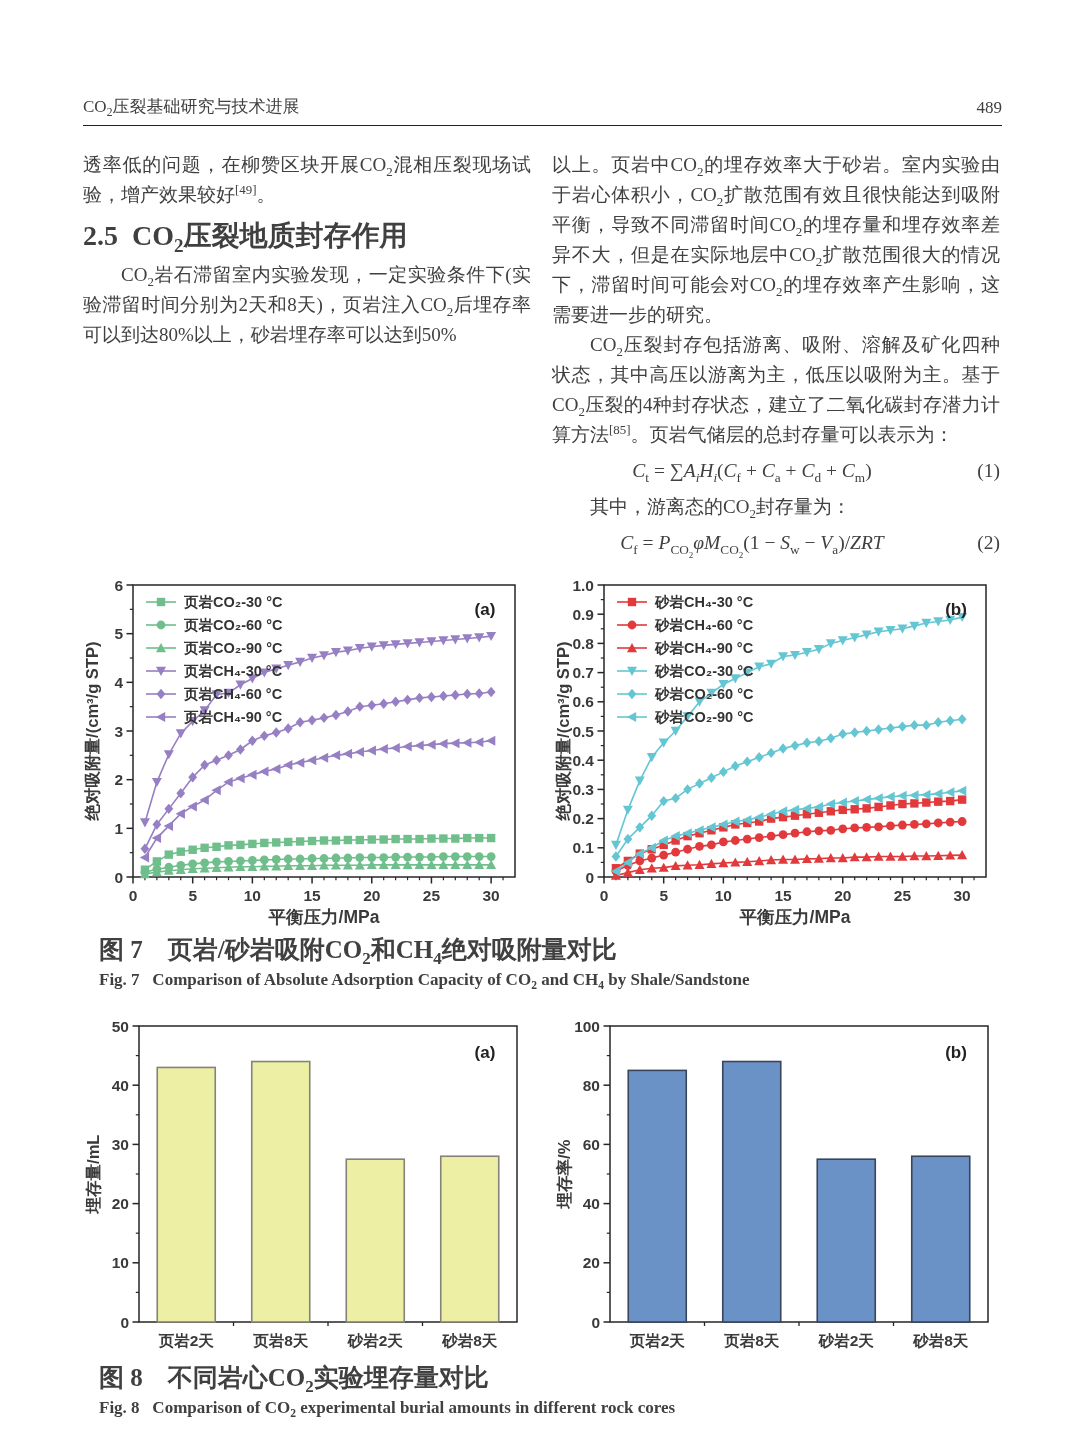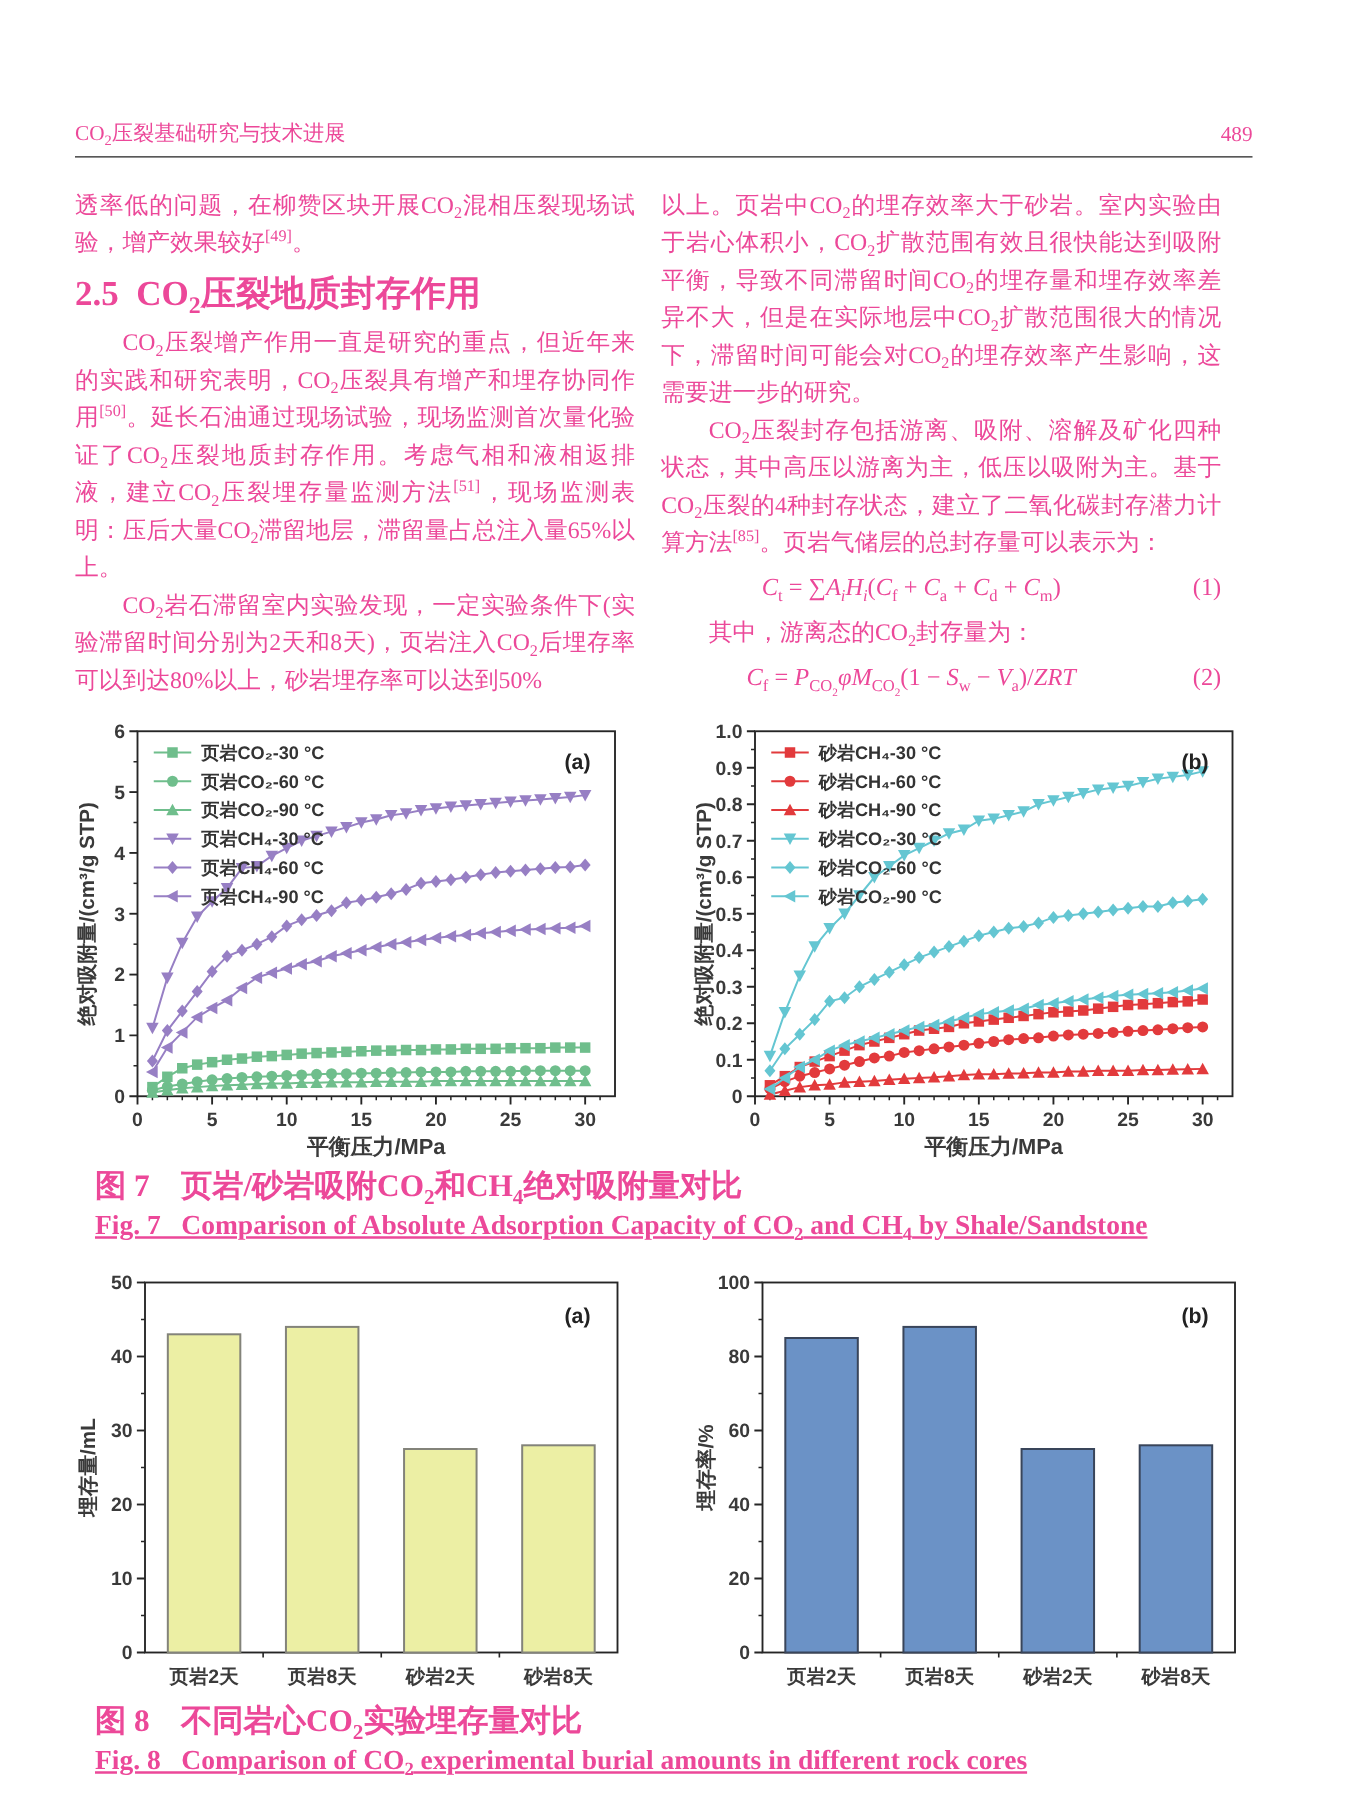--- a/index.html
+++ b/index.html
@@ -1,55 +1,54 @@
 <!DOCTYPE html>
 <html><head>
 <meta charset="utf-8">
 <style>
   html,body{margin:0;padding:0;background:#ffffff;}
   .page{
     width:1080px;height:1455px;background:#fff;position:relative;box-sizing:border-box;
-    padding:95px 78px 0 60px;
-    font-family:"Liberation Serif","DejaVu Serif",serif;color:#ec4899;overflow:hidden;
+    padding:95px 78px 0 83px;
+    font-family:"Liberation Serif","DejaVu Serif",serif;color:#404040;overflow:hidden;
   }
   .running-header{
     display:flex;justify-content:space-between;align-items:flex-end;
     font-size:17px;padding-bottom:7px;border-bottom:1.6px solid #222;
   }
   .columns{display:flex;gap:21px;margin-top:24px;}
   .col{width:448px;font-size:19px;line-height:30px;text-align:justify;}
   .col p{margin:0;}
   p.indent{text-indent:2em;}
   h3.section{font-size:28px;font-weight:bold;margin:11px 0 9px 0;line-height:30px;}
   sub{font-size:68%;line-height:0;}
   sup{font-size:68%;line-height:0;}
   .equation{display:flex;align-items:center;margin:4px 0 4px 0;font-size:19.5px;line-height:34px;justify-content:flex-end;}
   .eq-body{flex:1;text-align:center;}
   .eq-num{width:48px;text-align:right;}
   .figure-row{display:flex;justify-content:space-between;margin-top:13px;}
   .fig-caption{margin:2px 0 0 16px;}
   .cap-zh{font-size:25px;font-weight:bold;line-height:26px;}
-  .cap-en{font-size:22px;font-weight:bold;line-height:24px;margin-top:5px;text-decoration:underline;}
+  .cap-en{font-size:17px;font-weight:bold;line-height:24px;margin-top:5px;}
   svg text{font-family:"Liberation Sans","DejaVu Sans",sans-serif;}
 </style>
 </head>
 <body>
 
 <div class="page">
 
   <div class="running-header">
     <span>CO<sub>2</sub>压裂基础研究与技术进展</span>
     <span>489</span>
   </div>
 
   <div class="columns">
     <div class="col">
       <p>透率低的问题，在柳赞区块开展CO<sub>2</sub>混相压裂现场试验，增产效果较好<sup>[49]</sup>。</p>
       <h3 class="section">2.5&nbsp;&nbsp;CO<sub>2</sub>压裂地质封存作用</h3>
-      <p class="indent">CO<sub>2</sub>压裂增产作用一直是研究的重点，但近年来的实践和研究表明，CO<sub>2</sub>压裂具有增产和埋存协同作用<sup>[50]</sup>。延长石油通过现场试验，现场监测首次量化验证了CO<sub>2</sub>压裂地质封存作用。考虑气相和液相返排液，建立CO<sub>2</sub>压裂埋存量监测方法<sup>[51]</sup>，现场监测表明：压后大量CO<sub>2</sub>滞留地层，滞留量占总注入量65%以上。</p>
       <p class="indent">CO<sub>2</sub>岩石滞留室内实验发现，一定实验条件下(实验滞留时间分别为2天和8天)，页岩注入CO<sub>2</sub>后埋存率可以到达80%以上，砂岩埋存率可以达到50%</p>
     </div>
     <div class="col">
       <p>以上。页岩中CO<sub>2</sub>的埋存效率大于砂岩。室内实验由于岩心体积小，CO<sub>2</sub>扩散范围有效且很快能达到吸附平衡，导致不同滞留时间CO<sub>2</sub>的埋存量和埋存效率差异不大，但是在实际地层中CO<sub>2</sub>扩散范围很大的情况下，滞留时间可能会对CO<sub>2</sub>的埋存效率产生影响，这需要进一步的研究。</p>
       <p class="indent">CO<sub>2</sub>压裂封存包括游离、吸附、溶解及矿化四种状态，其中高压以游离为主，低压以吸附为主。基于CO<sub>2</sub>压裂的4种封存状态，建立了二氧化碳封存潜力计算方法<sup>[85]</sup>。页岩气储层的总封存量可以表示为：</p>
       <div class="equation">
         <span class="eq-body"><i>C</i><sub>t</sub> = ∑<i>A<sub>i</sub>H<sub>i</sub></i>(<i>C</i><sub>f</sub> + <i>C</i><sub>a</sub> + <i>C</i><sub>d</sub> + <i>C</i><sub>m</sub>)</span>
         <span class="eq-num">(1)</span>
       </div>
       <p class="indent">其中，游离态的CO<sub>2</sub>封存量为：</p>

